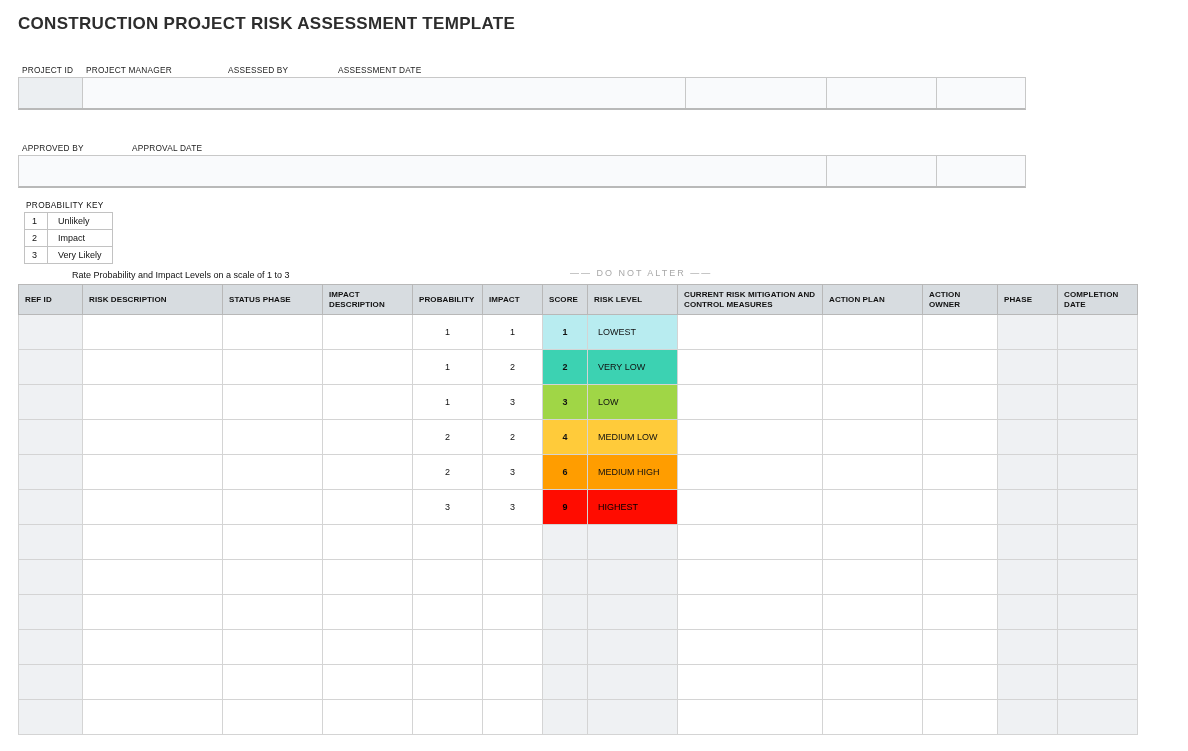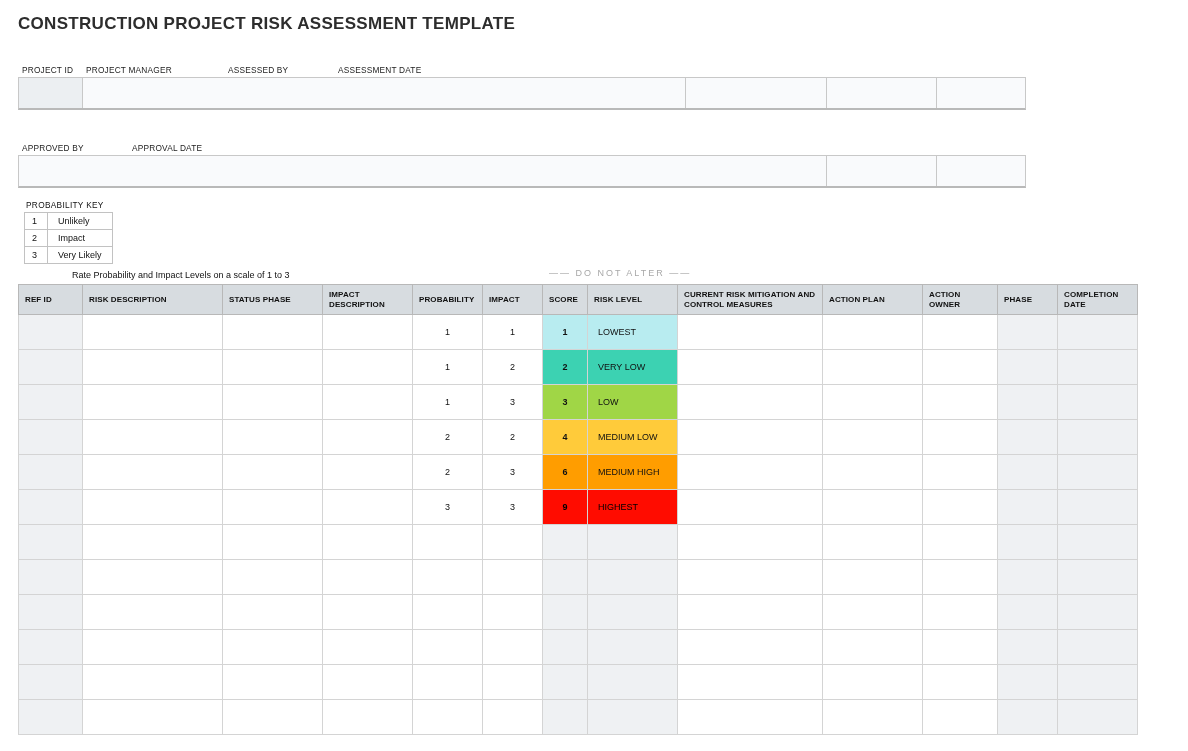--- a/index.html
+++ b/index.html
@@ -166,21 +166,21 @@
             <td class="num">3</td>
             <td>Very Likely</td>
           </tr>
     </tbody>
       </table>
   </div>
 </div>
 
 <div class="rel-wrap">
   <div class="rate-note">Rate Probability and Impact Levels on a scale of 1 to 3</div>
-  <div class="do-not-alter" style="left:531px; top:-2px;">—— DO NOT ALTER ——</div>
+  <div class="do-not-alter" style="left:552px; top:-2px;">—— DO NOT ALTER ——</div>
 </div>
 
 <table class="main-table">
   <colgroup>
     <col style="width:64px">
       <col style="width:140px">
       <col style="width:100px">
       <col style="width:90px">
     <col style="width:70px">
       <col style="width:60px">

